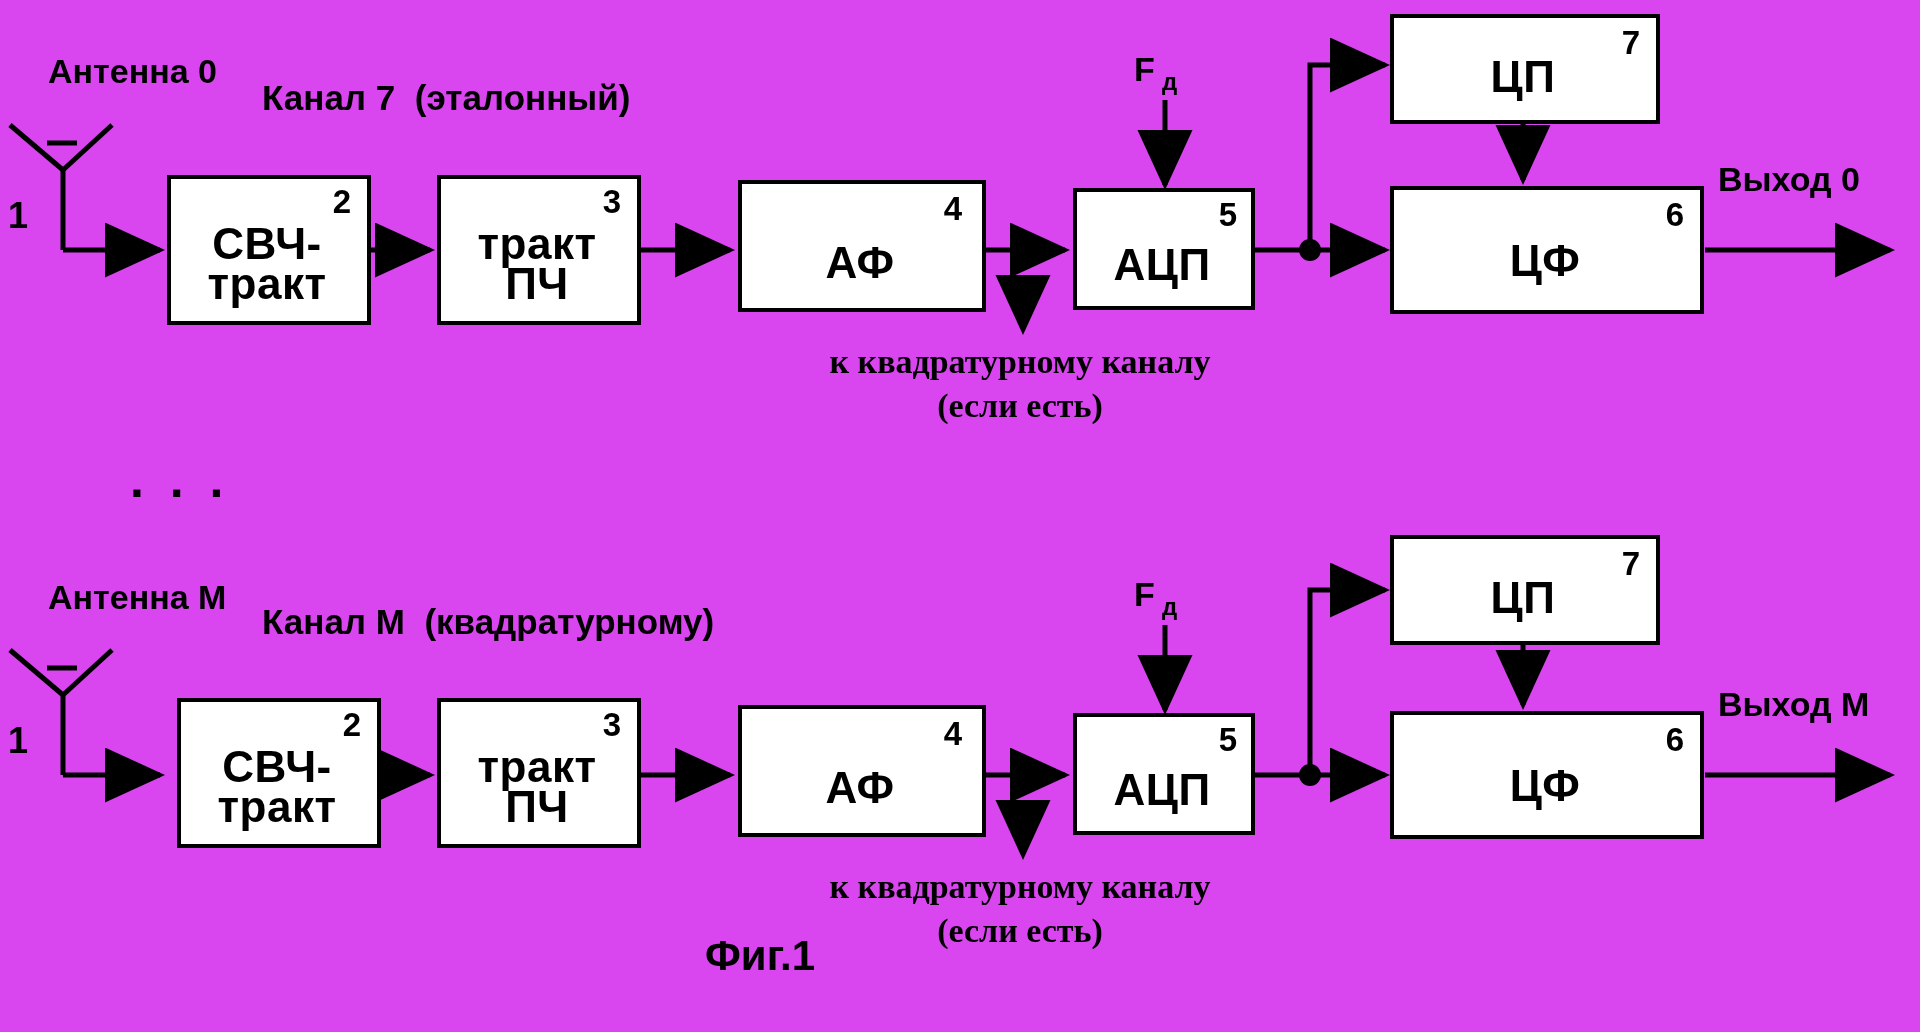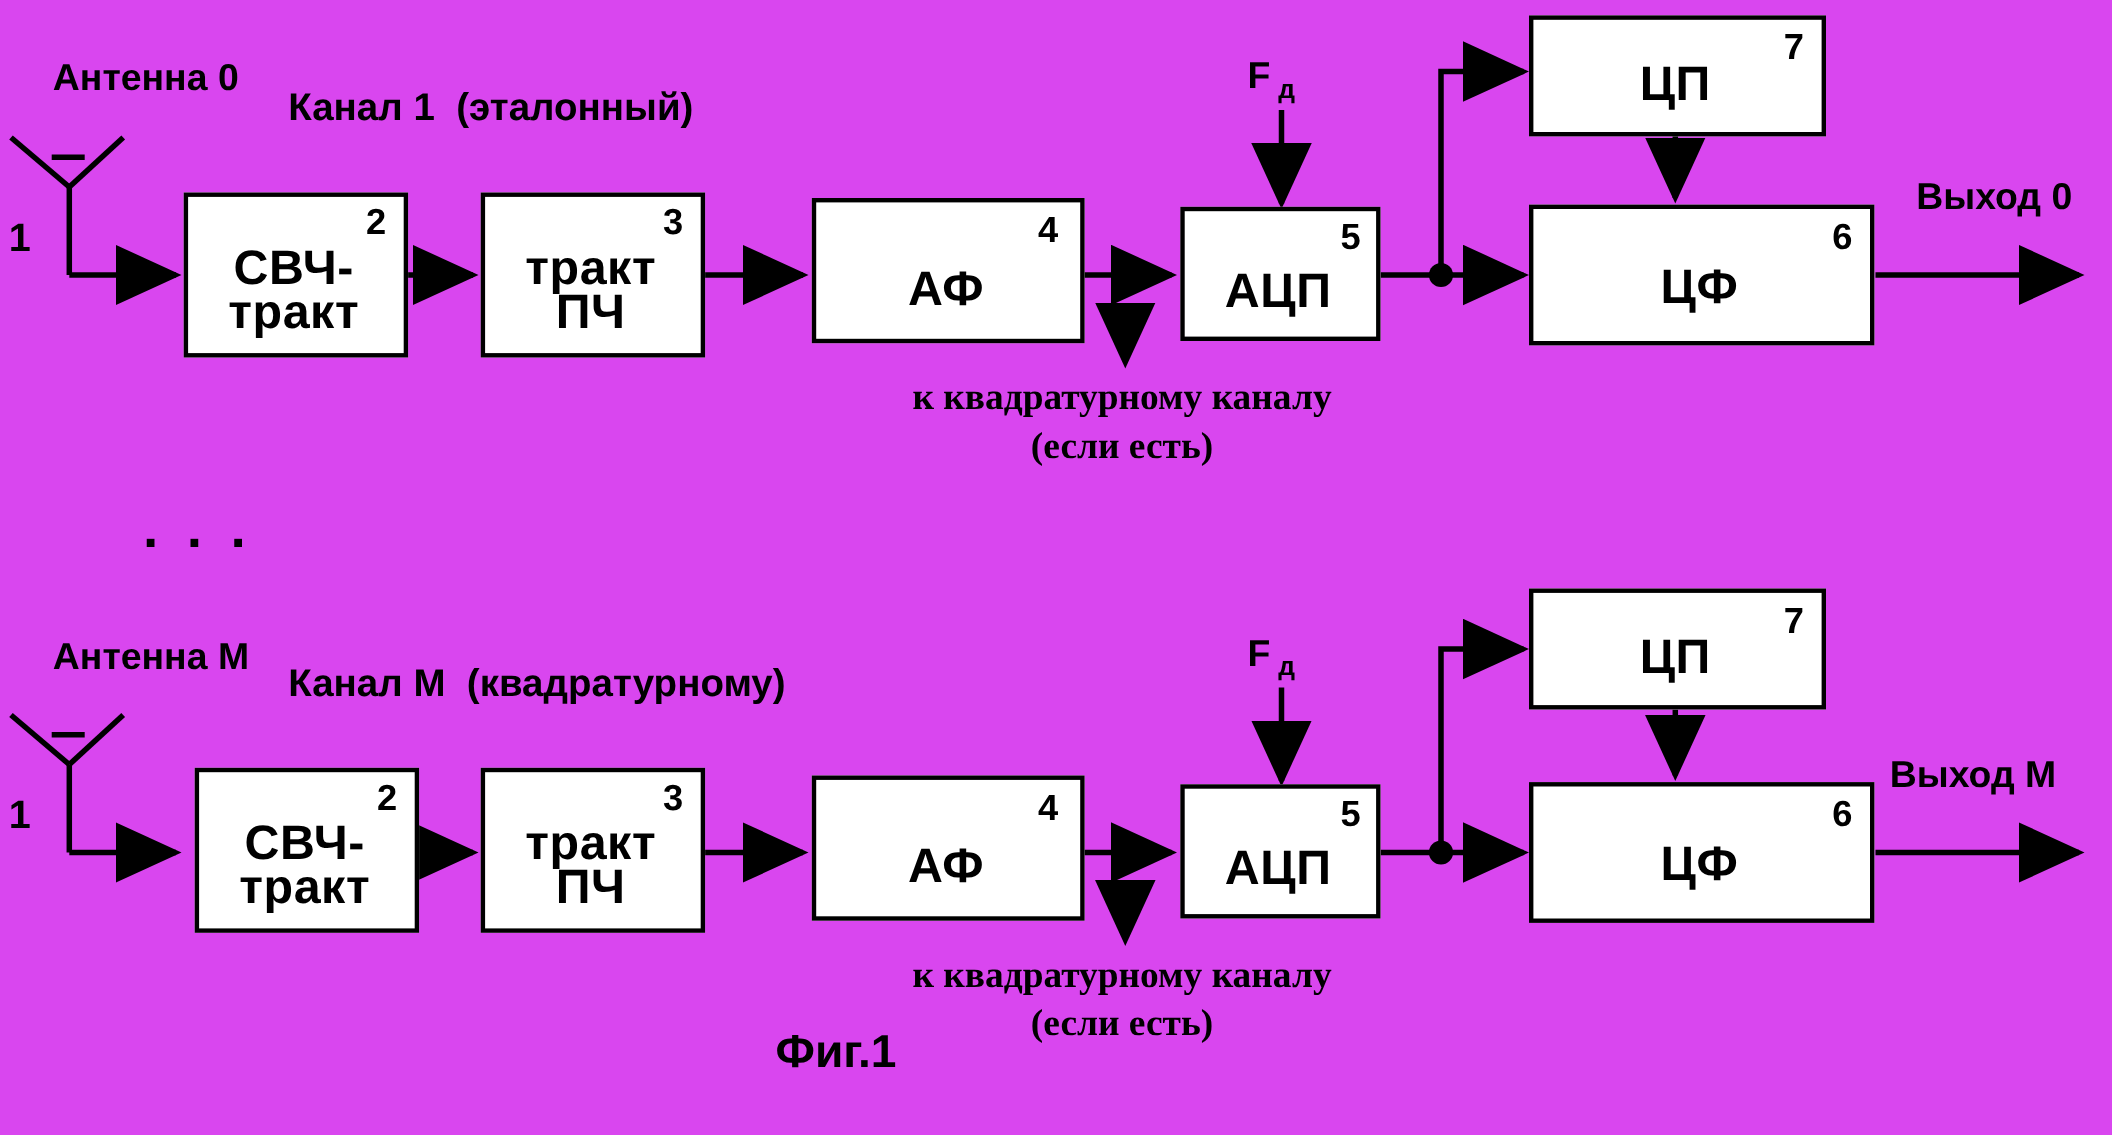--- a/index.html
+++ b/index.html
@@ -121,21 +121,21 @@
     <path d="M1310,775 L1385,775" stroke="#000" stroke-width="5" fill="none" marker-end="url(#arr)"></path>
     <path d="M1310,775 L1310,590 L1385,590" stroke="#000" stroke-width="5" fill="none" marker-end="url(#arr)"></path>
     <path d="M1523,645 L1523,705" stroke="#000" stroke-width="5" fill="none" marker-end="url(#arr)"></path>
     <path d="M1705,775 L1890,775" stroke="#000" stroke-width="5" fill="none" marker-end="url(#arr)"></path>
   </svg>
 
   <div class="txt" style="left:48px; top:52px; font-size:34px;">Антенна 0</div>
 
   <div class="txt" style="left:8px; top:195px; font-size:36px;">1</div>
 
-  <div class="txt" style="left:262px; top:78px; font-size:35px;">Канал 1  (эталонный)</div>
+  <div class="txt" style="left:262px; top:78px; font-size:35px;">Канал 7  (эталонный)</div>
 
   <div class="blk" style="left:167px; top:175px; width:204px; height:150px;">
     <div class="blk-num" style="right:16px; top:4px;">2</div>
     <div class="blk-label" style="top:42px;">СВЧ-</div>
     <div class="blk-label" style="top:82px;">тракт</div>
   </div>
 
   <div class="blk" style="left:437px; top:175px; width:204px; height:150px;">
     <div class="blk-num" style="right:16px; top:4px;">3</div>
     <div class="blk-label" style="top:42px;">тракт</div>
@@ -158,21 +158,21 @@
   </div>
 
   <div class="blk" style="left:1390px; top:186px; width:314px; height:128px;">
     <div class="blk-num" style="right:16px; top:6px;">6</div>
     <div class="blk-label" style="top:48px;">ЦФ</div>
   </div>
 
   <div class="txt" style="left:1134px; top:50px; font-size:34px;">F</div>
   <div class="txt" style="left:1162px; top:68px; font-size:24px;">д</div>
 
-  <div class="txt" style="left:1718px; top:160px; font-size:34px;margin-left:24px;">Выход 0</div>
+  <div class="txt" style="left:1718px; top:160px; font-size:34px;">Выход 0</div>
 
   <div class="txt serif center" style="left:600px; top:342px; width:840px; font-size:34px;">к квадратурному каналу</div>
   <div class="txt serif center" style="left:600px; top:386px; width:840px; font-size:34px;">(если есть)</div>
 
   <div class="txt" style="left:130px; top:452px; font-size:50px; letter-spacing:6px;">. . .</div>
 
   <div class="txt" style="left:48px; top:578px; font-size:34px;">Антенна M</div>
 
   <div class="txt" style="left:8px; top:720px; font-size:36px;">1</div>
 

